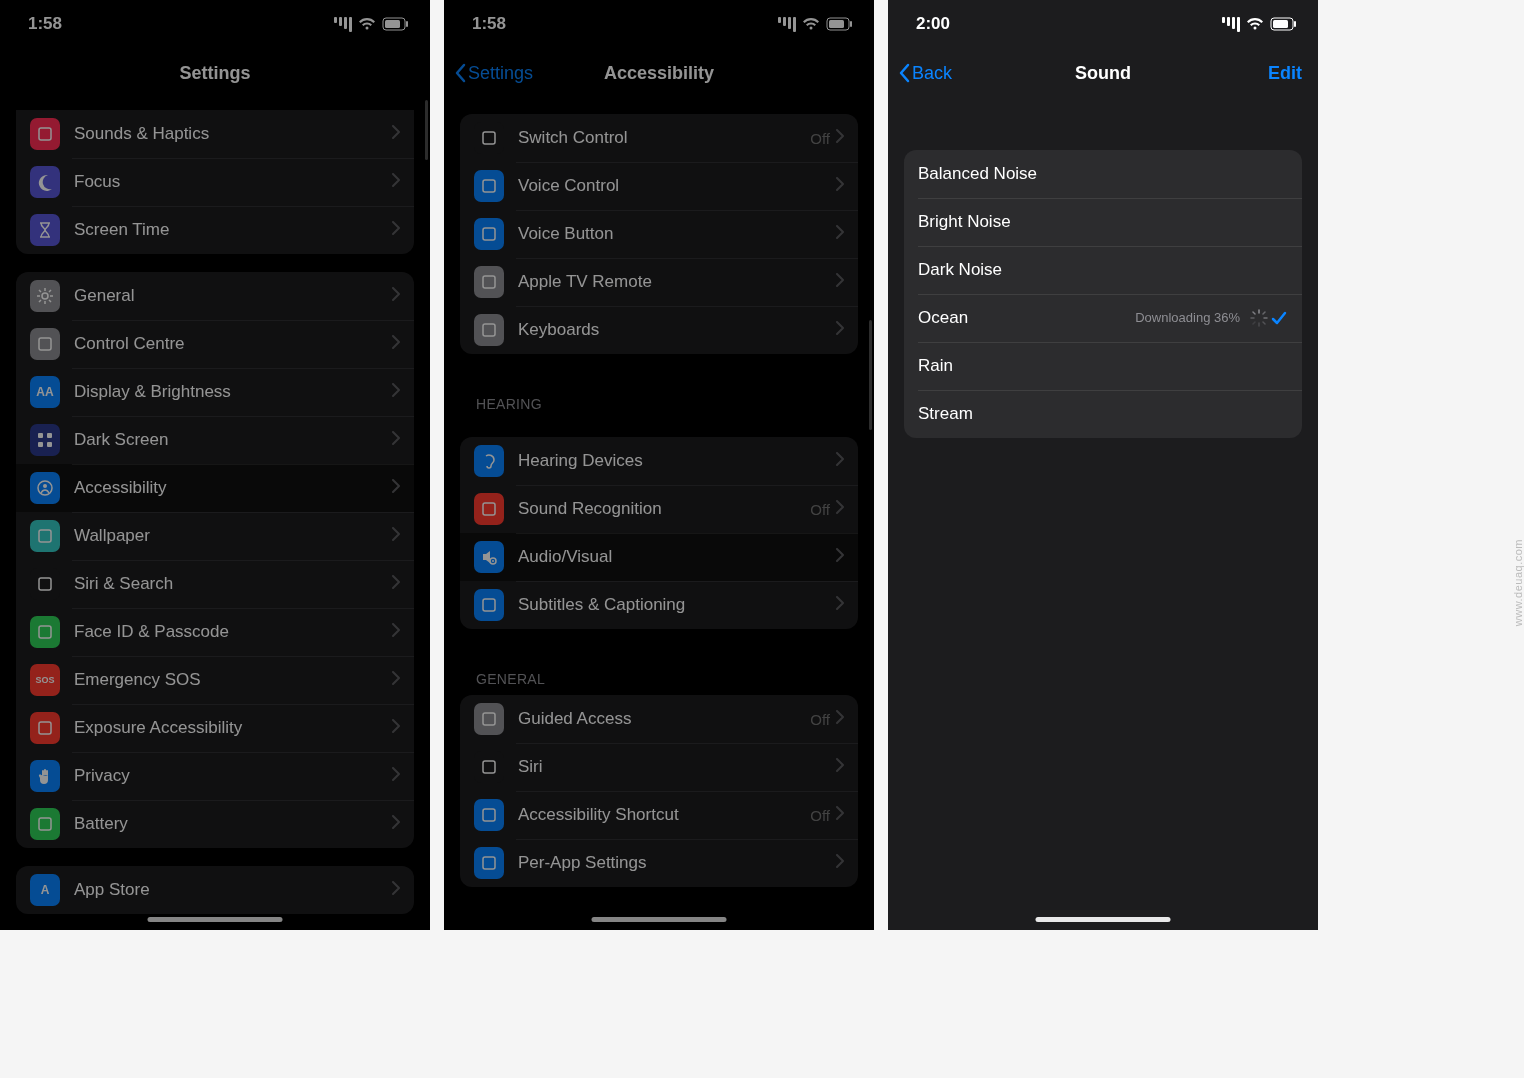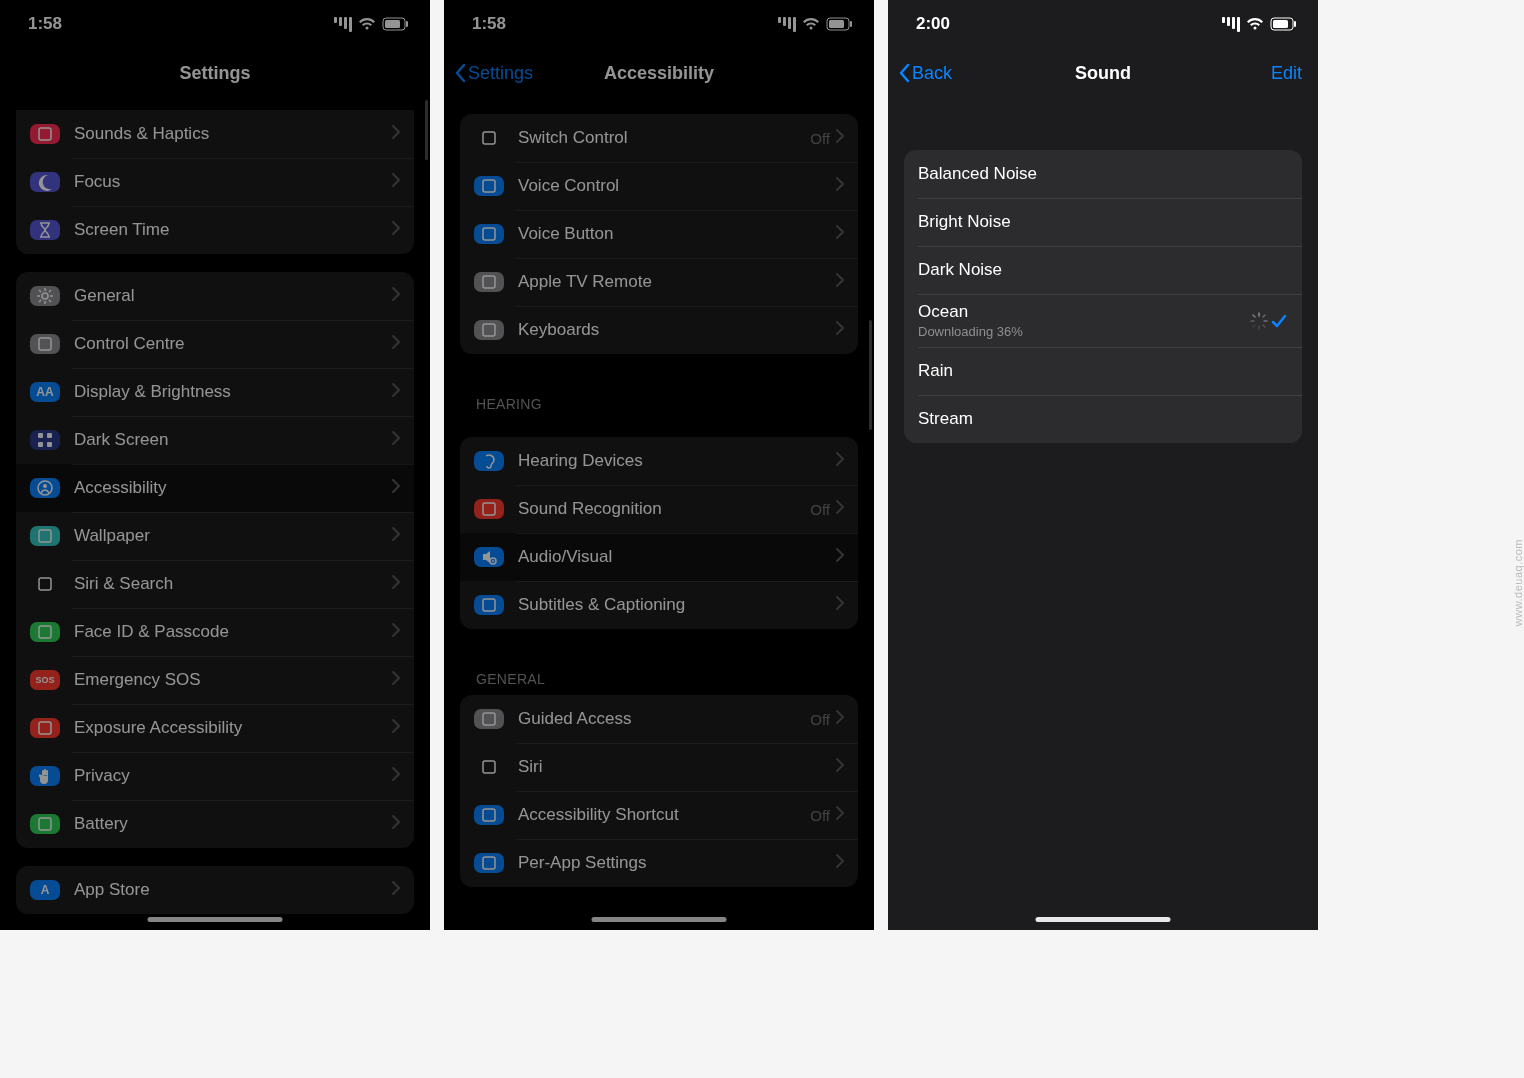--- a/index.html
+++ b/index.html
@@ -80,21 +80,21 @@
     align-items: center;
     color: #0a84ff;
     font-weight: 400;
     font-size: 18px;
   }
   .nav .back svg { margin-right: 2px }
   .nav .edit {
     position: absolute;
     right: 16px;
     color: #0a84ff;
-    font-weight: 400;
+    font-weight: 700;
     font-size: 18px;
   }
   
   .scroll {
     flex: 1;
     overflow: hidden;
     padding: 12px 16px;
   }
   .group {
     background: #1c1c1e;
@@ -123,21 +123,21 @@
     right: 0;
     top: 0;
     height: 1px;
     background: rgba(255,255,255,0.09);
   }
   .row.no-icon + .row.no-icon::before {
     left: 14px;
   }
   .row .icon {
     width: 30px;
-    height: 20px;
+    height: 32px;
     border-radius: 7px;
     margin-right: 14px;
     flex-shrink: 0;
     display: flex;
     align-items: center;
     justify-content: center;
     color: #fff;
     font-size: 15px;
     font-weight: 600;
   }
@@ -147,21 +147,21 @@
     color: #fff;
   }
   .row .sub {
     font-size: 13px;
     color: #8e8e93;
     margin-top: 2px;
   }
   .row .label-wrap {
     flex: 1;
     display: flex;
-    flex-direction: column;
+    flex-direction: row;
     padding: 8px 0;
   }
   .row .value {
     color: #737373;
     font-size: 15px;
     margin-right: 6px;
   }
   .row .chev {
     color: #5a5a5e;
     flex-shrink: 0;

